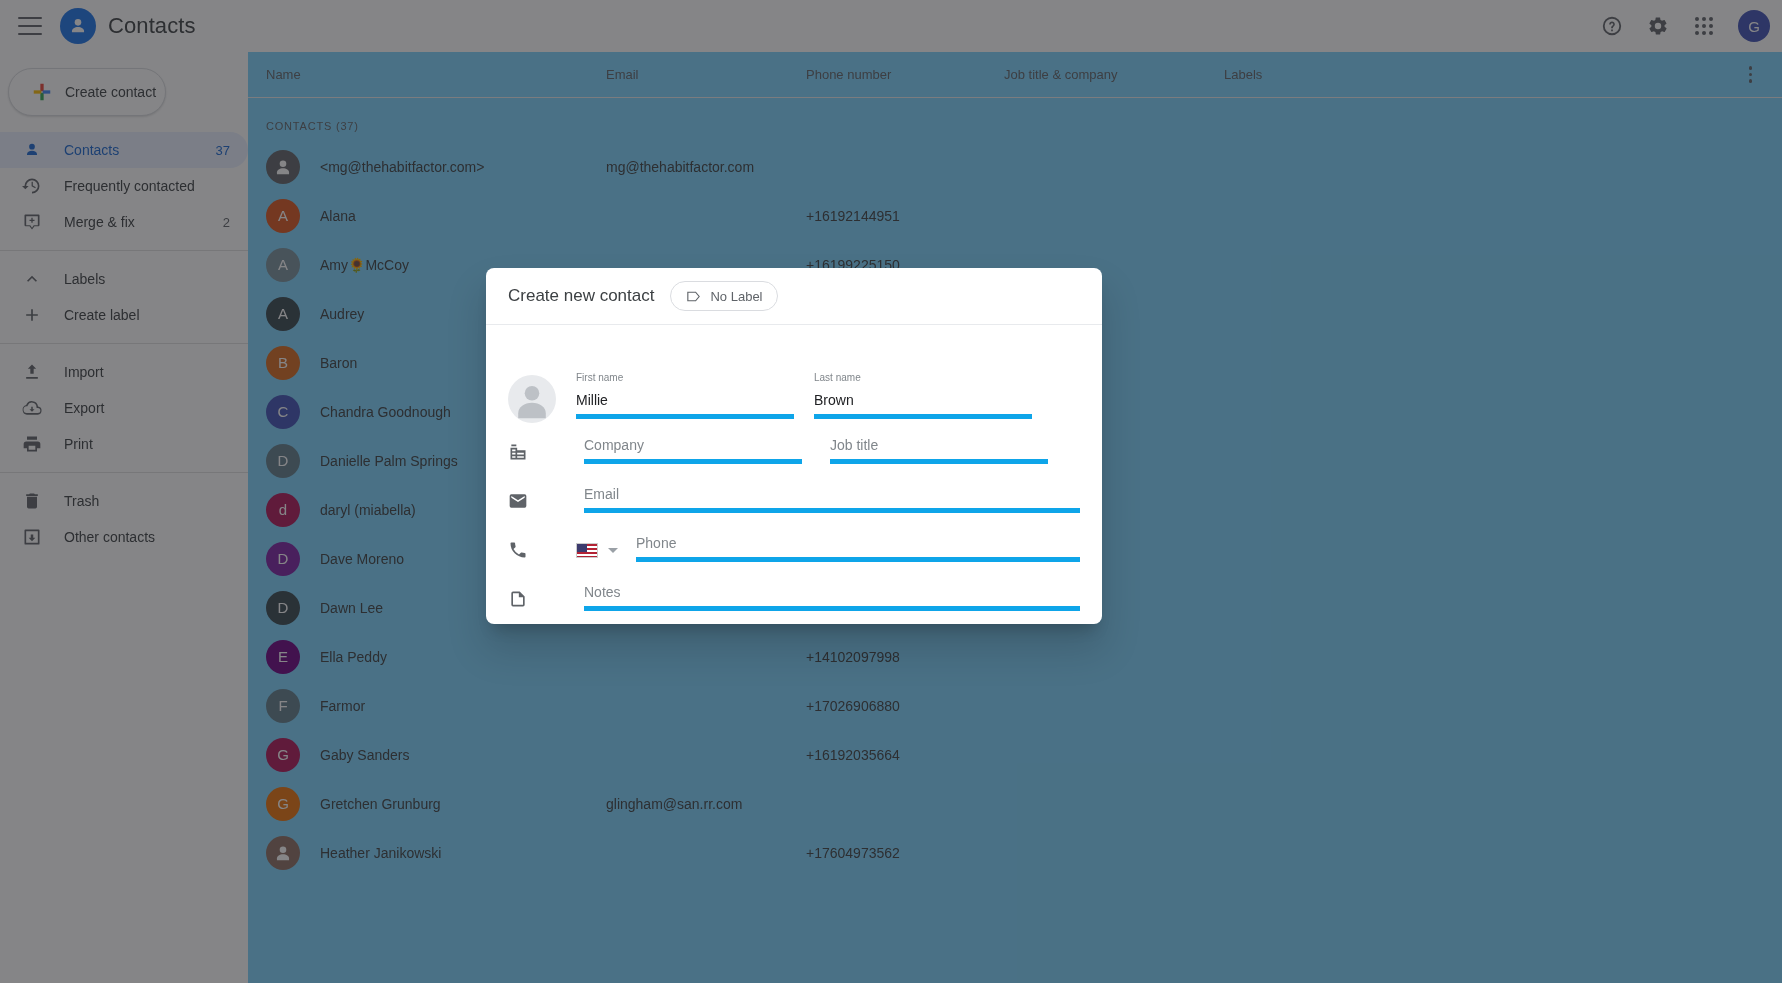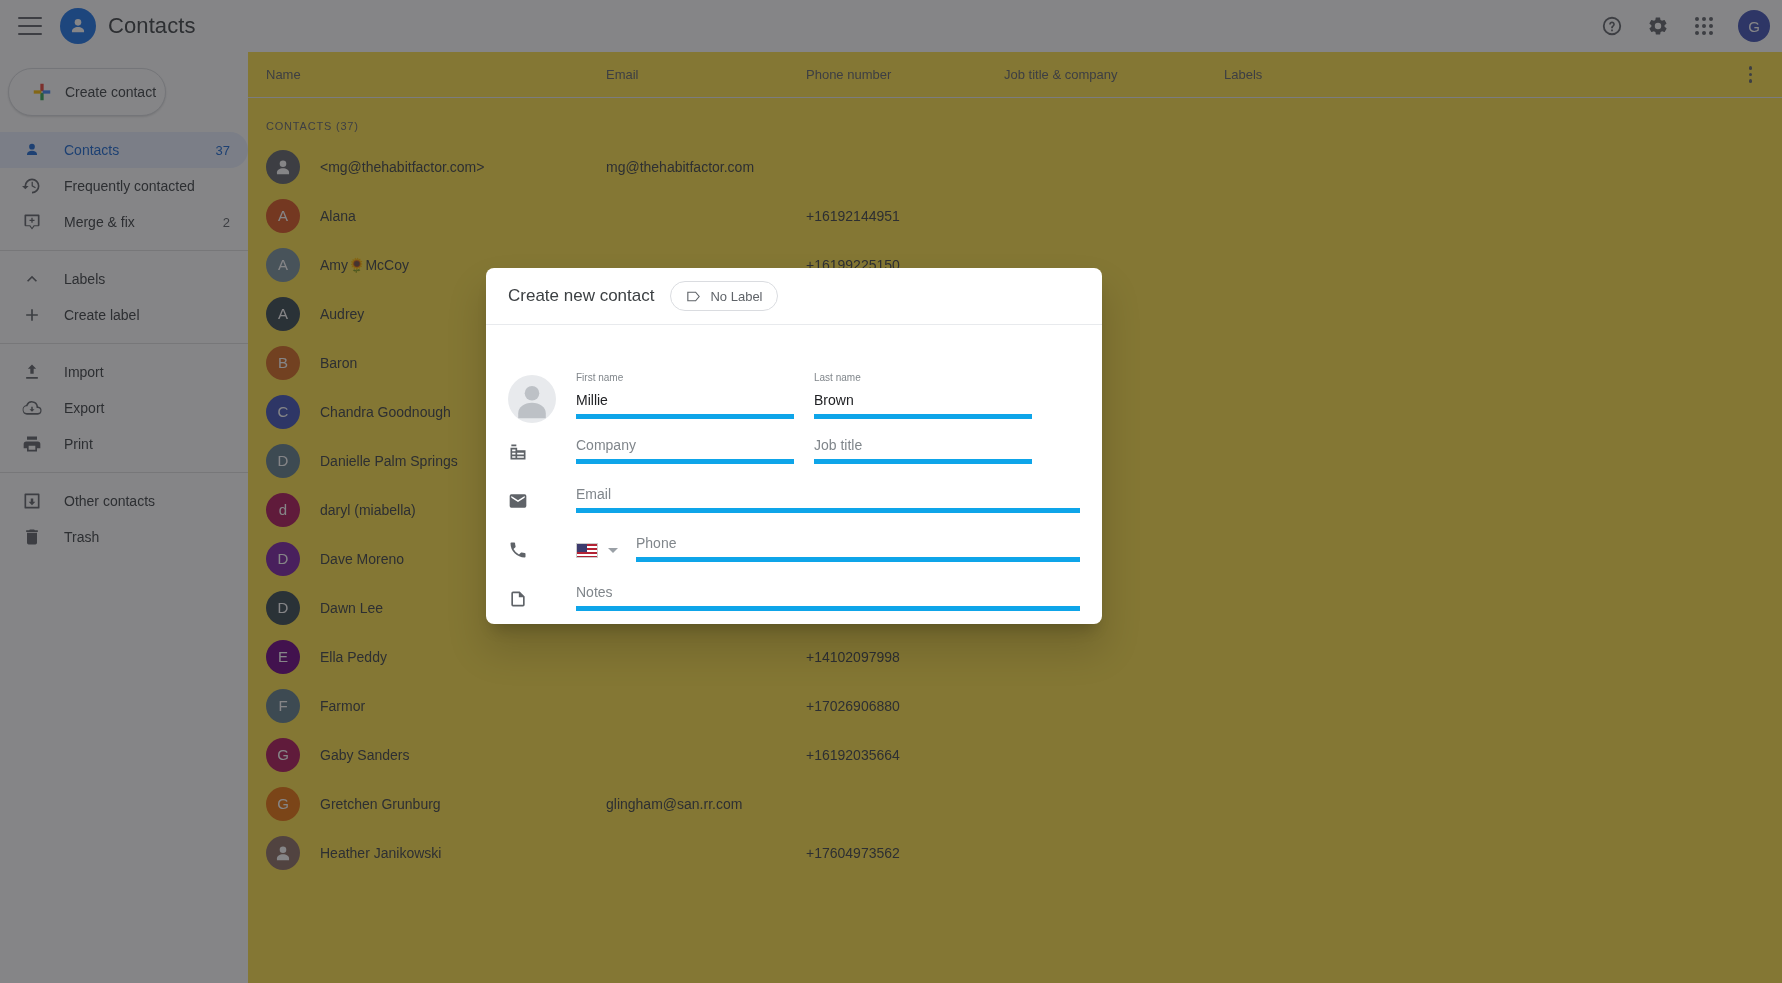--- a/index.html
+++ b/index.html
@@ -88,21 +88,21 @@
   .nav-item .ico { width: 20px; height: 20px; flex: none; display:flex; align-items:center; justify-content:center; }
   .nav-item .ico svg { width: 20px; height: 20px; fill: #5f6368; }
   .nav-item .lbl { flex: 1; white-space: nowrap; }
   .nav-item .cnt { font-size: 13px; color: #5f6368; }
   .nav-item.active { background: #e8f0fe; color: #1967d2; font-weight: normal; }
   .nav-item.active .ico svg { fill: #1967d2; }
   .nav-item.active .cnt { color: #1967d2; }
   .nav-sep { height: 1px; background: #e0e0e0; margin: 10px 0 10px 0; }
 
   
-  .main { position: absolute; top: 52px; left: 248px; width: 1534px; height: 931px; background: #fde047; }
+  .main { position: absolute; top: 52px; left: 248px; width: 1534px; height: 931px; background: #7dd3fc; }
   .col-head {
     display: flex; align-items: center; height: 46px;
     font-size: 13px; color: #5f6368; border-bottom: 1px solid #e8eaed;
     padding-left: 18px; position: relative;
   }
   .c-name   { width: 340px; }
   .c-email  { width: 200px; }
   .c-phone  { width: 198px; }
   .c-job    { width: 220px; }
   .c-labels { width: 200px; }
@@ -158,21 +158,21 @@
   .frow .licon { width: 48px; flex: none; display: flex; align-items: center; justify-content: flex-start; padding-bottom: 6px; }
   .frow .licon svg { width: 20px; height: 20px; fill: #5f6368; }
   .avatar-big {
     width: 48px; height: 48px; border-radius: 50%; background: #e8eaed;
     display: flex; align-items: center; justify-content: center;
     flex: none; overflow: hidden;
   }
   .avatar-big svg { width: 46px; height: 46px; fill: #bdc1c6; }
   .name-row { align-items: flex-end; margin-bottom: 8px; }
 
-  .field { flex: 1; margin-left: 20px; position: relative; padding-bottom: 4px; }
+  .field { flex: 1; margin-left: 28px; position: relative; padding-bottom: 4px; }
   .field.half { flex: 0 0 218px; }
   .field .flabel { font-size: 10px; color: #80868b; margin-bottom: 2px; height: 14px; margin-top: 29px; }
   .field input {
     width: 100%; border: none; outline: none; background: transparent;
     border-bottom: 5px solid #0ea5e9; font-size: 14px; color: #202124;
     padding: 4px 0 6px 0; font-family: "Liberation Sans", sans-serif;
   }
   .field input::placeholder { color: #80868b; }
   .field.spaced { margin-left: 20px; }
   .phone-field { display: flex; align-items: flex-end; flex: 1; margin-left: 20px; }
@@ -348,34 +348,34 @@
         </span>
       <span class="lbl">Print</span>
       <span class="cnt"></span>
     </div>
 
     <div class="nav-sep"></div>
 
     <div class="nav-item">
       <span class="ico">
           <svg viewBox="0 0 24 24">
+            <path d="M6 19a2 2 0 002 2h8a2 2 0 002-2V7H6v12zM19 4h-3.5l-1-1h-5l-1 1H5v2h14V4z"></path>
+          </svg>
+        </span>
+      <span class="lbl">Trash</span>
+      <span class="cnt"></span>
+    </div>
+
+    <div class="nav-item">
+      <span class="ico">
+          <svg viewBox="0 0 24 24">
             <path d="M20 3H4a1 1 0 00-1 1v16a1 1 0 001 1h16a1 1 0 001-1V4a1 1 0 00-1-1zm-1 16H5V5h14v14zm-7-2l4-4h-2.5V9h-3v4H8l4 4z"></path>
           </svg>
         </span>
       <span class="lbl">Other contacts</span>
-      <span class="cnt"></span>
-    </div>
-
-    <div class="nav-item">
-      <span class="ico">
-          <svg viewBox="0 0 24 24">
-            <path d="M6 19a2 2 0 002 2h8a2 2 0 002-2V7H6v12zM19 4h-3.5l-1-1h-5l-1 1H5v2h14V4z"></path>
-          </svg>
-        </span>
-      <span class="lbl">Trash</span>
       <span class="cnt"></span>
     </div>
   </div>
 
   <div class="main">
     <div class="col-head">
       <div class="c-name">Name</div>
       <div class="c-email">Email</div>
       <div class="c-phone">Phone number</div>
       <div class="c-job">Job title &amp; company</div>

